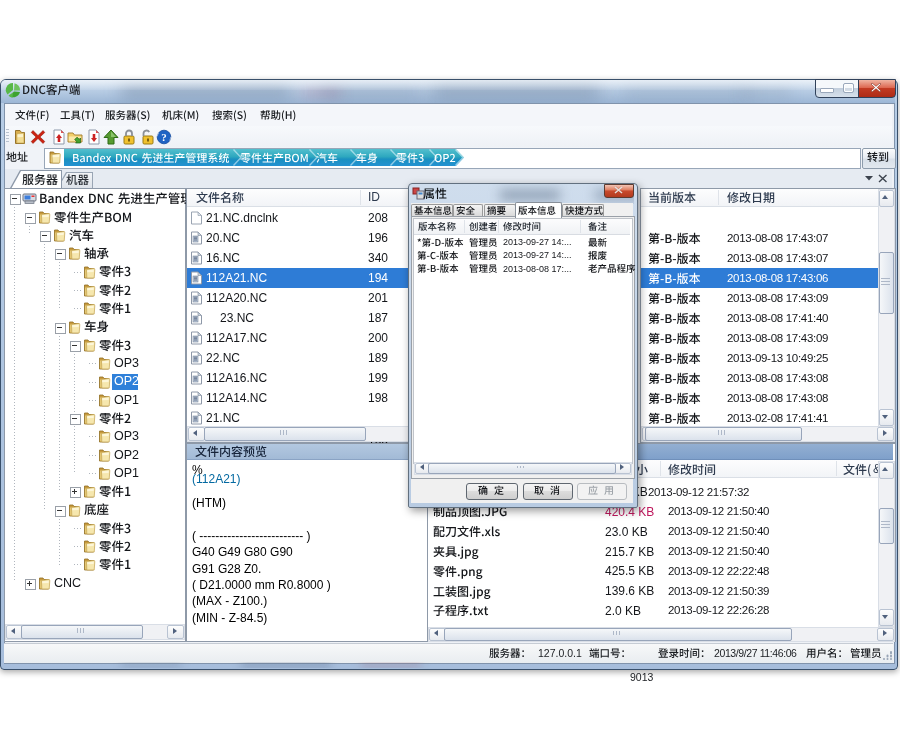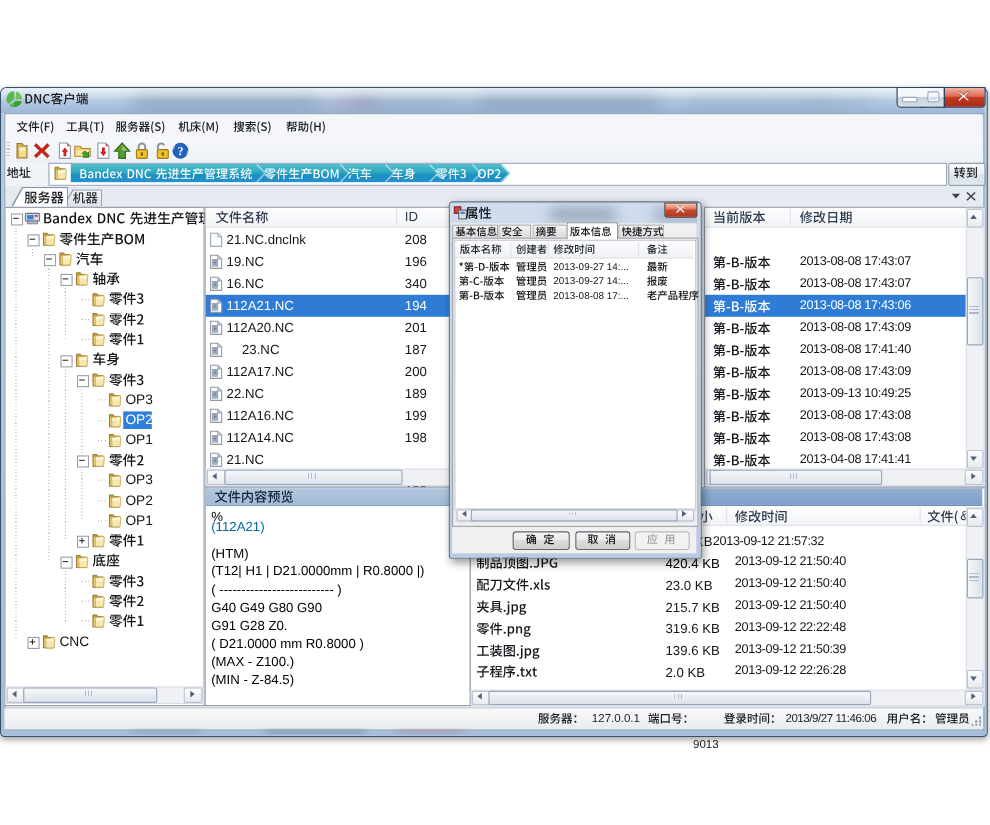--- a/index.html
+++ b/index.html
@@ -751,21 +751,21 @@
       <path d="M8 1 L8 4.5 L11.5 4.5 Z" fill="#dfe5ec" stroke="#9aa4b2" stroke-width="0.7"></path>
     </svg>
     <div class="ab" style="left:206px;top:211px;font:400 12px 'Liberation Sans',sans-serif;color:#14161a;white-space:pre;">21.NC.dnclnk</div>
     <div class="ab" style="left:368px;top:211px;font:400 12px 'Liberation Sans',sans-serif;color:#14161a;white-space:pre;">208</div>
     <svg class="ab" style="left:190px;top:231px" width="13" height="14" viewBox="0 0 13 14">
       <path d="M1.5 1 L8 1 L11.5 4.5 L11.5 13 L1.5 13 Z" fill="#fff" stroke="#8e98a8"></path>
       <path d="M8 1 L8 4.5 L11.5 4.5 Z" fill="#c8d2dd" stroke="#8e98a8" stroke-width="0.7"></path>
       <rect x="3" y="5" width="5" height="6" fill="#b8c4d4" stroke="#7e8ca0" stroke-width="0.6"></rect>
       <path d="M4 6.2 L7 6.2 M4 7.6 L7 7.6 M4 9 L7 9" stroke="#52637e" stroke-width="0.7"></path>
     </svg>
-    <div class="ab" style="left:206px;top:231px;font:400 12px 'Liberation Sans',sans-serif;color:#14161a;white-space:pre;">19.NC</div>
+    <div class="ab" style="left:206px;top:231px;font:400 12px 'Liberation Sans',sans-serif;color:#14161a;white-space:pre;">20.NC</div>
     <div class="ab" style="left:368px;top:231px;font:400 12px 'Liberation Sans',sans-serif;color:#14161a;white-space:pre;">196</div>
     <svg class="ab" style="left:190px;top:251px" width="13" height="14" viewBox="0 0 13 14">
       <path d="M1.5 1 L8 1 L11.5 4.5 L11.5 13 L1.5 13 Z" fill="#fff" stroke="#8e98a8"></path>
       <path d="M8 1 L8 4.5 L11.5 4.5 Z" fill="#c8d2dd" stroke="#8e98a8" stroke-width="0.7"></path>
       <rect x="3" y="5" width="5" height="6" fill="#b8c4d4" stroke="#7e8ca0" stroke-width="0.6"></rect>
       <path d="M4 6.2 L7 6.2 M4 7.6 L7 7.6 M4 9 L7 9" stroke="#52637e" stroke-width="0.7"></path>
     </svg>
     <div class="ab" style="left:206px;top:251px;font:400 12px 'Liberation Sans',sans-serif;color:#14161a;white-space:pre;">16.NC</div>
     <div class="ab" style="left:368px;top:251px;font:400 12px 'Liberation Sans',sans-serif;color:#14161a;white-space:pre;">340</div>
     <div class="ab" style="left:187px;top:268px;width:238px;height:20px;background:#2e7cd6"></div>
@@ -848,21 +848,20 @@
         <use href="#g7" x="1000"></use>
         <use href="#g59" x="2000"></use>
         <use href="#g60" x="3000"></use>
         <use href="#g61" x="4000"></use>
         <use href="#g62" x="5000"></use>
       </g>
     </svg>
     <div class="ab" style="left:192px;top:463px;font:400 12px 'Liberation Sans',sans-serif;color:#000;white-space:pre;">%</div>
     <div class="ab" style="left:192px;top:472px;font:400 12px 'Liberation Sans',sans-serif;color:#0369a1;white-space:pre;">(112A21)</div>
     <div class="ab" style="left:192px;top:496px;font:400 12px 'Liberation Sans',sans-serif;color:#000;white-space:pre;">(HTM)</div>
-    <div class="ab" style="left:192px;top:512px;font:400 12px 'Liberation Sans',sans-serif;color:#000;white-space:pre;">(T12| H1 | D21.0000mm | R0.8000 |)</div>
     <div class="ab" style="left:192px;top:529px;font:400 12px 'Liberation Sans',sans-serif;color:#000;white-space:pre;">( -------------------------- )</div>
     <div class="ab" style="left:192px;top:545px;font:400 12px 'Liberation Sans',sans-serif;color:#000;white-space:pre;">G40 G49 G80 G90</div>
     <div class="ab" style="left:192px;top:562px;font:400 12px 'Liberation Sans',sans-serif;color:#000;white-space:pre;">G91 G28 Z0.</div>
     <div class="ab" style="left:192px;top:578px;font:400 12px 'Liberation Sans',sans-serif;color:#000;white-space:pre;">( D21.0000 mm R0.8000 )</div>
     <div class="ab" style="left:192px;top:594px;font:400 12px 'Liberation Sans',sans-serif;color:#000;white-space:pre;">(MAX - Z100.)</div>
     <div class="ab" style="left:192px;top:611px;font:400 12px 'Liberation Sans',sans-serif;color:#000;white-space:pre;">(MIN - Z-84.5)</div>
     <div class="ab" style="left:640px;top:188px;width:254px;height:253px;background:#fff;border:1px solid #8e99a8"></div>
     <div class="ab" style="left:641px;top:189px;width:252px;height:17px;background:linear-gradient(#fdfdfe,#f2f4f7);border-bottom:1px solid #dadfe6"></div>
     <div class="ab" style="left:718px;top:190px;width:1px;height:15px;background:#dfe3e9"></div>
     <svg class="ab" style="left:648px;top:191px" width="49" height="17">
@@ -984,21 +983,21 @@
     <svg class="ab" style="left:648px;top:412px" width="54" height="17">
       <g fill="#14161a" transform="translate(0,11) scale(0.012000)">
         <use href="#g71" x="0"></use>
         <use href="#g72" x="1000"></use>
         <use href="#g28" x="1357"></use>
         <use href="#g72" x="2024"></use>
         <use href="#g65" x="2381"></use>
         <use href="#g66" x="3381"></use>
       </g>
     </svg>
-    <div class="ab" style="left:727px;top:412px;font:400 11.5px 'Liberation Sans',sans-serif;color:#14161a;white-space:pre;letter-spacing:-0.3px">2013-04-08 17:41:41</div>
+    <div class="ab" style="left:727px;top:412px;font:400 11.5px 'Liberation Sans',sans-serif;color:#14161a;white-space:pre;letter-spacing:-0.3px">2013-02-08 17:41:41</div>
     <div class="ab" style="left:878px;top:189px;width:15px;height:236px;background:#f0f1f4;border:1px solid #d9dee6"></div>
     <div class="ab" style="left:879px;top:190px;width:13px;height:15px;background:linear-gradient(#fdfdfd,#e7eaef);border:1px solid #b9c3d2;border-radius:2px"></div>
     <div class="ab" style="left:882px;top:195px;width:0;height:0;border:3px solid transparent;border-bottom:4px solid #50617d;border-top:none"></div>
     <div class="ab" style="left:879px;top:409px;width:13px;height:15px;background:linear-gradient(#fdfdfd,#e7eaef);border:1px solid #b9c3d2;border-radius:2px"></div>
     <div class="ab" style="left:882px;top:415px;width:0;height:0;border:3px solid transparent;border-top:4px solid #50617d;border-bottom:none"></div>
     <div class="ab" style="left:879px;top:252px;width:13px;height:60px;background:linear-gradient(90deg,#f5f7f9,#dbe2ec);border:1px solid #98a5ba;border-radius:2px"></div>
     <div class="ab" style="left:881px;top:278px;width:9px;height:8px;background:repeating-linear-gradient(#aeb8c8 0 1px,transparent 1px 3px)"></div>
     <div class="ab" style="left:641px;top:426px;width:252px;height:14px;background:#f0f1f4;border:1px solid #d9dee6"></div>
     <div class="ab" style="left:642px;top:427px;width:15px;height:12px;background:linear-gradient(#fdfdfd,#e7eaef);border:1px solid #b9c3d2;border-radius:2px"></div>
     <div class="ab" style="left:647px;top:430px;width:0;height:0;border:3px solid transparent;border-right:4px solid #50617d;border-left:none"></div>
@@ -1052,21 +1051,21 @@
         <use href="#g81" x="0"></use>
         <use href="#g82" x="1000"></use>
         <use href="#g83" x="2000"></use>
         <use href="#g84" x="3000"></use>
         <use href="#g78" x="4000"></use>
         <use href="#g85" x="4298"></use>
         <use href="#g48" x="4847"></use>
         <use href="#g86" x="5495"></use>
       </g>
     </svg>
-    <div class="ab" style="left:605px;top:505px;font:400 12px 'Liberation Sans',sans-serif;color:#000000;white-space:pre;">420.4 KB</div>
+    <div class="ab" style="left:605px;top:505px;font:400 12px 'Liberation Sans',sans-serif;color:#be185d;white-space:pre;">420.4 KB</div>
     <div class="ab" style="left:668px;top:505px;font:400 11.5px 'Liberation Sans',sans-serif;color:#14161a;white-space:pre;letter-spacing:-0.3px">2013-09-12 21:50:40</div>
     <svg class="ab" style="left:433px;top:525px" width="69" height="17">
       <g fill="#14161a" transform="translate(0,11) scale(0.012000)">
         <use href="#g87" x="0"></use>
         <use href="#g88" x="1000"></use>
         <use href="#g6" x="2000"></use>
         <use href="#g7" x="3000"></use>
         <use href="#g78" x="4000"></use>
         <use href="#g33" x="4298"></use>
         <use href="#g89" x="4824"></use>
@@ -1090,21 +1089,21 @@
     <svg class="ab" style="left:433px;top:565px" width="51" height="17">
       <g fill="#14161a" transform="translate(0,11) scale(0.012000)">
         <use href="#g42" x="0"></use>
         <use href="#g7" x="1000"></use>
         <use href="#g78" x="2000"></use>
         <use href="#g93" x="2298"></use>
         <use href="#g30" x="2928"></use>
         <use href="#g94" x="3552"></use>
       </g>
     </svg>
-    <div class="ab" style="left:605px;top:564px;font:400 12px 'Liberation Sans',sans-serif;color:#14161a;white-space:pre;">319.6 KB</div>
+    <div class="ab" style="left:605px;top:564px;font:400 12px 'Liberation Sans',sans-serif;color:#14161a;white-space:pre;">425.5 KB</div>
     <div class="ab" style="left:668px;top:565px;font:400 11.5px 'Liberation Sans',sans-serif;color:#14161a;white-space:pre;letter-spacing:-0.3px">2013-09-12 22:22:48</div>
     <svg class="ab" style="left:433px;top:585px" width="59" height="17">
       <g fill="#14161a" transform="translate(0,11) scale(0.012000)">
         <use href="#g11" x="0"></use>
         <use href="#g95" x="1000"></use>
         <use href="#g84" x="2000"></use>
         <use href="#g78" x="3000"></use>
         <use href="#g92" x="3298"></use>
         <use href="#g93" x="3587"></use>
         <use href="#g94" x="4217"></use>

